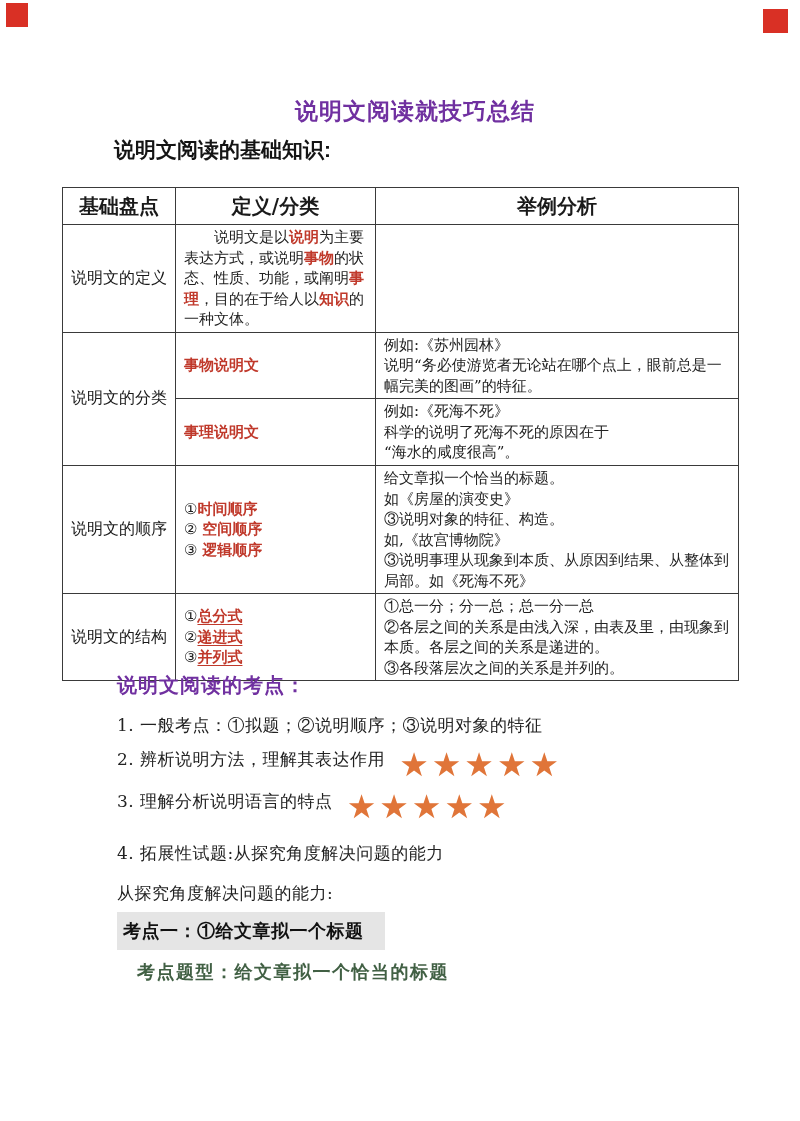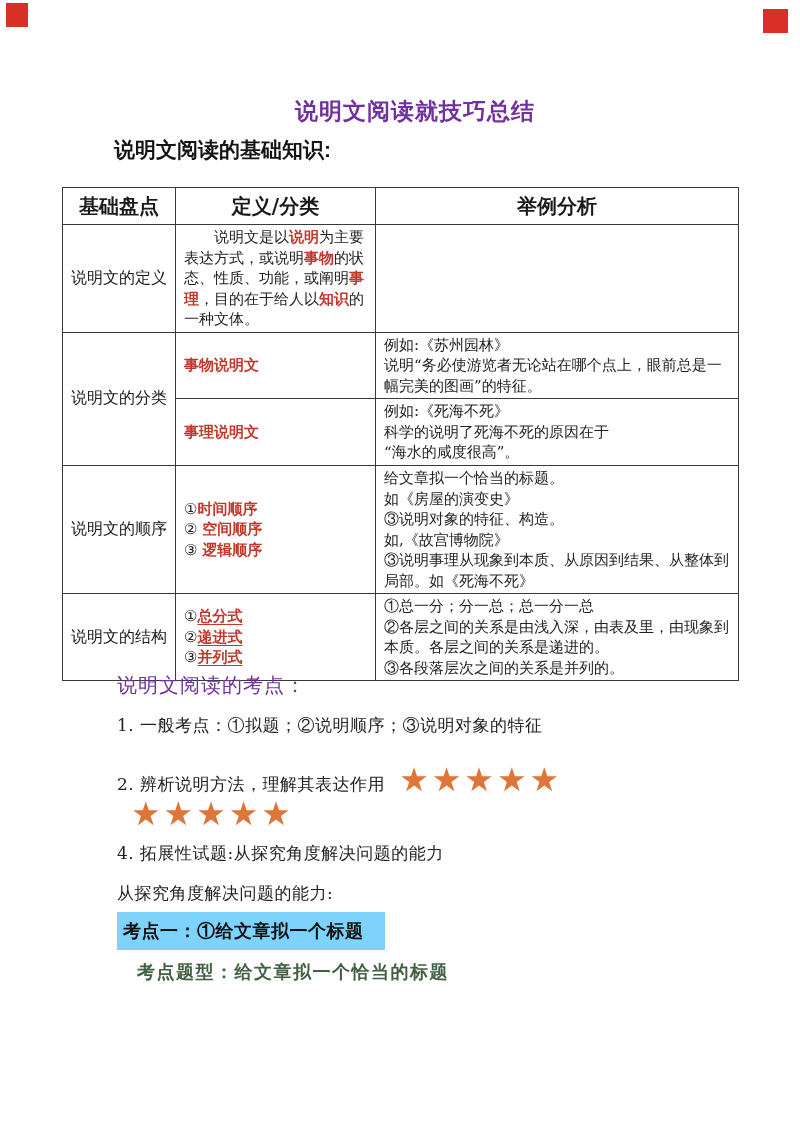--- a/index.html
+++ b/index.html
@@ -22,29 +22,29 @@
   td.body-cell{font-size:15px;line-height:20.5px;color:#222;}
   td.body-cell div{margin:0;}
   .indent > div{text-indent:2em;}
   .typelist{font-size:16px;line-height:27px;}
   .typelist2{font-size:16px;line-height:25px;}
   .rd{color:#c0392b;font-weight:700;}
   .ul{text-decoration:underline;text-underline-offset:3px;}
   tr.r-def{height:101px;} tr.r-cls1{height:65px;} tr.r-cls2{height:67px;}
   tr.r-ord{height:123px;} tr.r-str{height:87px;}
 
-  .exam-heading{position:absolute;left:117px;top:672px;font-size:20px;font-weight:400;
+  .exam-heading{position:absolute;left:117px;top:672px;font-size:20px;font-weight:700;
                 color:#7030a0;letter-spacing:1px;}
   .li{position:absolute;left:117px;font-family:"DejaVu Serif",serif;font-size:17px;color:#222;
-      display:flex;align-items:flex-end;letter-spacing:0.5px;}
+      display:flex;align-items:flex-start;letter-spacing:0.5px;}
   .li .stars{margin-left:14px;font-size:33px;color:#e07539;letter-spacing:3px;
              font-family:"DejaVu Sans",sans-serif;line-height:1;}
-  .li-1{top:714px;} .li-2{top:748px;height:40px;margin-top:8px;} .li-3{top:790px;height:40px;}
+  .li-1{top:714px;} .li-2{top:748px;height:40px;} .li-3{top:790px;height:40px;}
   .li-4{top:842px;} .typical{top:882px;}
-  .redbar{position:absolute;left:117px;top:912px;width:268px;height:38px;background:#7dd3fc;
+  .redbar{position:absolute;left:117px;top:912px;width:268px;height:38px;background:#e5e5e5;
           font-family:"DejaVu Serif",serif;font-size:18px;font-weight:700;color:#111;
           line-height:38px;padding-left:6px;box-sizing:border-box;letter-spacing:0.5px;}
   .green-line{position:absolute;left:117px;top:960px;font-family:Liberation Mono, monospace;
               font-size:18px;font-weight:700;color:#416044;letter-spacing:1.5px;margin-left:20px;}
 </style>
 </head>
 <body>
 
 <div class="page">
 
@@ -130,20 +130,21 @@
   <div class="exam-heading">说明文阅读的考点：</div>
 
   <div class="li li-1">
     <span>1. 一般考点：①拟题；②说明顺序；③说明对象的特征</span>
   </div>
   <div class="li li-2">
     <span>2. 辨析说明方法，理解其表达作用</span>
     <span class="stars">★★★★★</span>
   </div>
   <div class="li li-3">
+    <span>3. 理解分析说明语言的特点</span>
     <span class="stars">★★★★★</span>
   </div>
   <div class="li li-4">
     <span>4. 拓展性试题:从探究角度解决问题的能力</span>
   </div>
 
   <div class="li typical">
     <span>从探究角度解决问题的能力:</span>
   </div>
 

